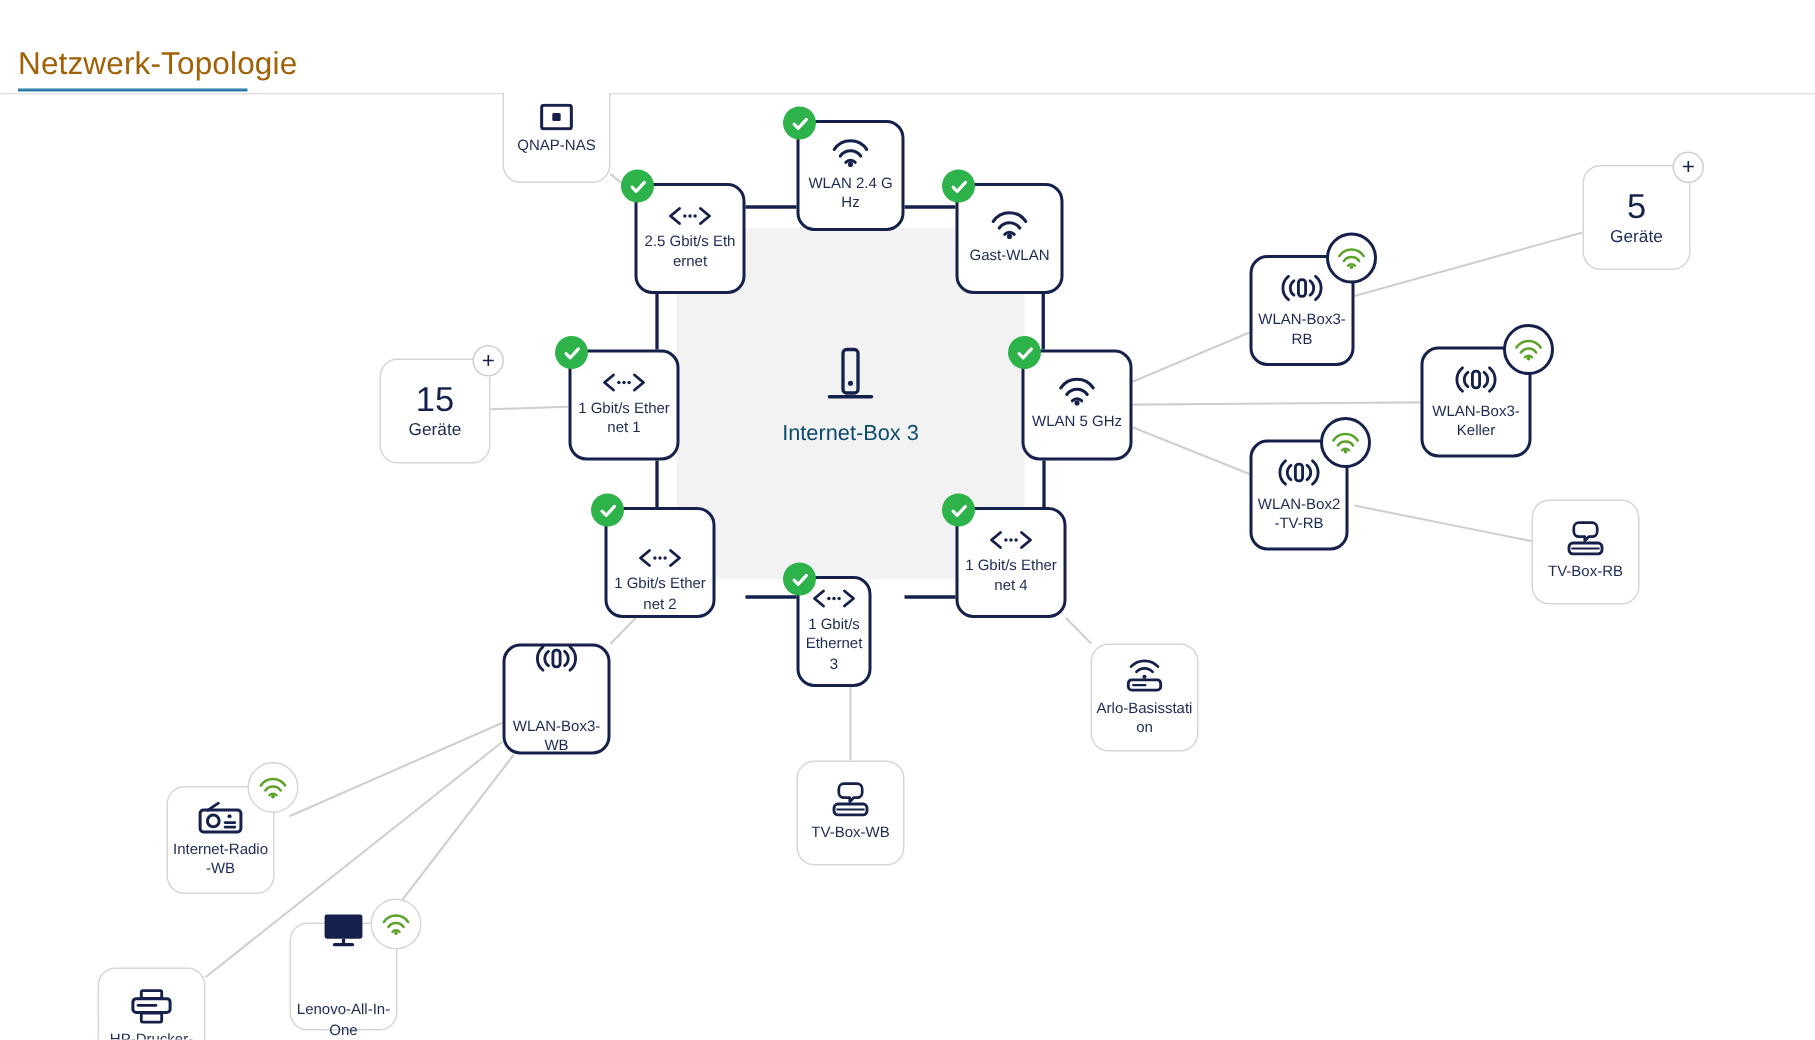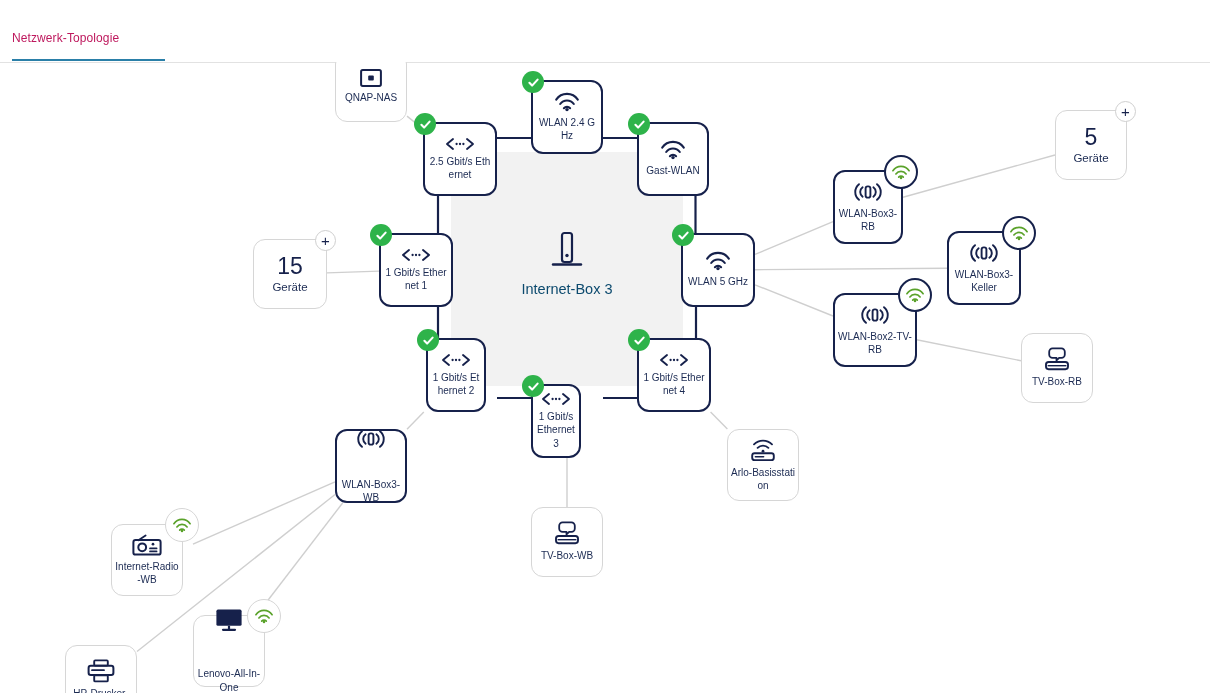--- a/index.html
+++ b/index.html
@@ -13,21 +13,21 @@
     position:relative;
   }
   
   #header{
     position:absolute;left:0;top:0;width:1210px;height:62px;
     background:#ffffff;
     border-bottom:1px solid #e2e2e2;
   }
   #page-title{
     position:absolute;left:12px;top:31px;
-    font-size:12px;color:#be185d;letter-spacing:.1px;
+    font-size:21px;color:#a16207;letter-spacing:.1px;
     white-space:nowrap;
   }
   #title-underline{
     position:absolute;left:12px;top:59px;width:153px;height:2px;
     background:#2a7fa8;
   }
   
   #canvas{
     position:absolute;left:0;top:62px;width:1210px;height:631px;
     overflow:hidden;
@@ -231,21 +231,21 @@
             </g>
             <circle cx="13" cy="17.6" r="1.7" fill="#16214b"></circle>
           </svg></span>
         <div class="nlabel">WLAN 5 GHz</div>
         <span class="badge check">
           <svg width="13" height="13" viewBox="0 0 13 13" xmlns="http://www.w3.org/2000/svg">
             <polyline points="2.4,6.8 5.1,9.6 10.6,3.6" fill="none" stroke="#ffffff" stroke-width="2.1" stroke-linecap="round" stroke-linejoin="round"></polyline>
           </svg>
         </span>
       </div>
-      <div class="node iface" style="left: 426px; top: 276px; width: 60px; height: 74px;">
+      <div class="node iface" style="left: 403px; top: 276px; width: 74px; height: 74px; justify-content: flex-end;">
         <span class="nico"><svg width="30" height="14" viewBox="0 0 30 14" xmlns="http://www.w3.org/2000/svg">
             <g fill="none" stroke="#16214b" stroke-width="1.9" stroke-linecap="round" stroke-linejoin="round">
               <polyline points="8,2 2,7 8,12"></polyline>
               <polyline points="22,2 28,7 22,12"></polyline>
             </g>
             <circle cx="11.6" cy="7" r="1.15" fill="#16214b"></circle>
             <circle cx="15" cy="7" r="1.15" fill="#16214b"></circle>
             <circle cx="18.4" cy="7" r="1.15" fill="#16214b"></circle>
           </svg></span>
         <div class="nlabel">1 Gbit/s Ethernet 2</div>
@@ -336,21 +336,21 @@
           <svg width="20" height="15" viewBox="0 0 26 20" xmlns="http://www.w3.org/2000/svg">
             <g fill="none" stroke="#5aa22a" stroke-width="2.2" stroke-linecap="round">
               <path d="M2.2 7.6 A13 13 0 0 1 23.8 7.6"></path>
               <path d="M6.2 12 A8.4 8.4 0 0 1 19.8 12"></path>
               <path d="M9.9 16.2 A4.2 4.2 0 0 1 16.1 16.2"></path>
             </g>
             <circle cx="13" cy="17.4" r="1.7" fill="#5aa22a"></circle>
           </svg>
         </span>
       </div>
-      <div class="node iface" style="left: 833px; top: 231px; width: 84px; height: 74px;">
+      <div class="node iface" style="left: 833px; top: 231px; width: 66px; height: 74px;">
         <span class="nico"><svg width="34" height="22" viewBox="0 0 34 22" xmlns="http://www.w3.org/2000/svg">
             <g fill="none" stroke="#16214b" stroke-width="1.9" stroke-linecap="round">
               <path d="M8.0 3.2 A10 10 0 0 0 8.0 18.8"></path>
               <path d="M11.6 6.2 A6 6 0 0 0 11.6 15.8"></path>
               <path d="M26.0 3.2 A10 10 0 0 1 26.0 18.8"></path>
               <path d="M22.4 6.2 A6 6 0 0 1 22.4 15.8"></path>
             </g>
             <rect x="14.6" y="5.4" width="4.8" height="11.2" rx="2.2" fill="none" stroke="#16214b" stroke-width="1.9"></rect>
           </svg></span>
         <div class="nlabel">WLAN-Box2-TV-RB</div>

